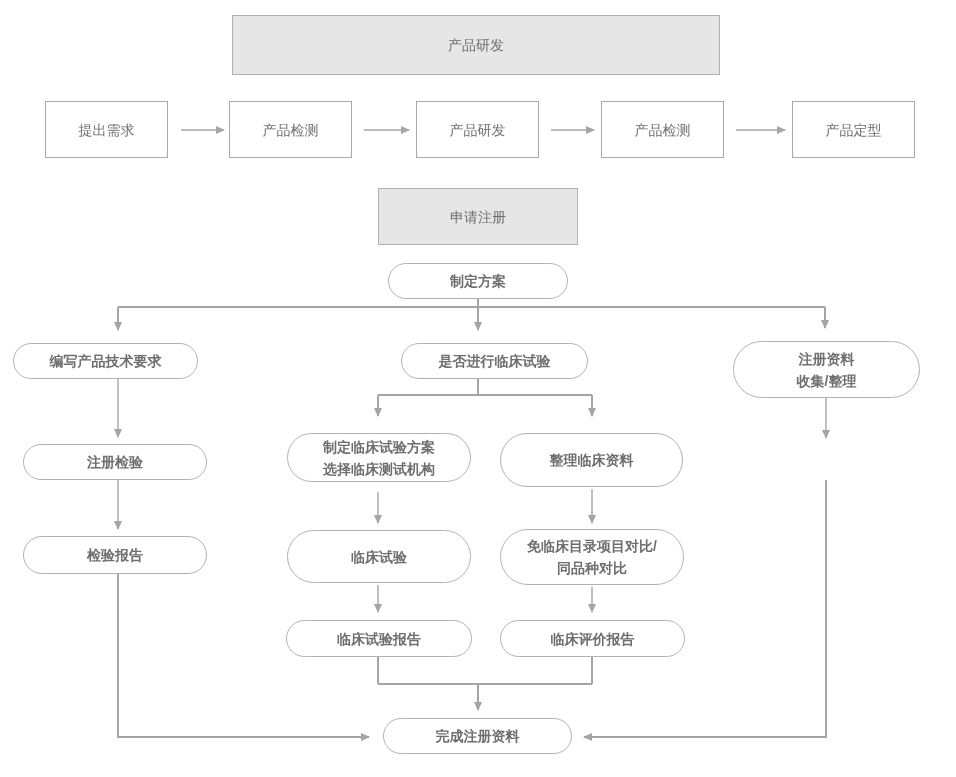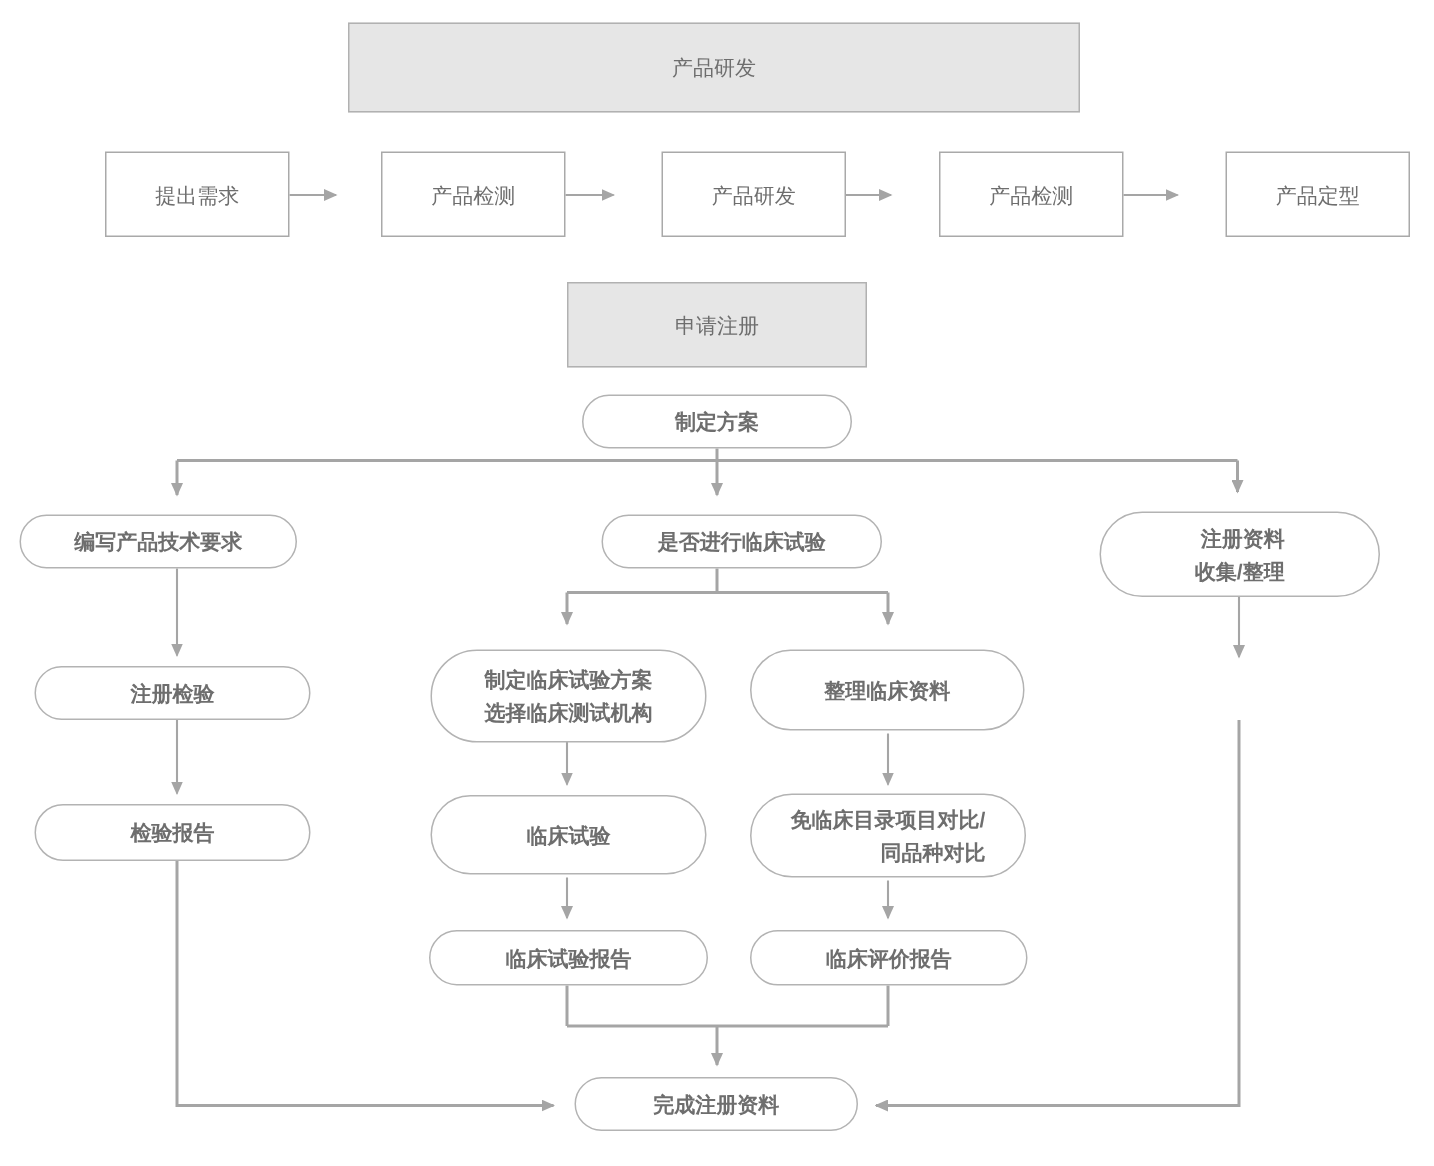--- a/index.html
+++ b/index.html
@@ -30,34 +30,33 @@
   }
   .ln { fill: none; stroke: var(--line); }
   .ln.thin { stroke-width: 1.4; }
   .ln.thick { stroke-width: 2; }
   .arrowhead { fill: var(--line); }
   .node {
     position: absolute;
     display: flex;
     align-items: center;
     justify-content: center;
-    text-align: right;
+    text-align: center;
     font-size: 14px;
     line-height: 22px;
     color: var(--text);
     white-space: pre-line;
   }
   .hdr {
     background: var(--header-bg);
     border: 1px solid var(--header-border);
   }
   .rect {
     background: #fff;
     border: 1px solid var(--box-border);
-    margin-left: 25px;
   }
   .pill {
     background: #fff;
     border: 1px solid var(--pill-border);
     border-radius: 999px;
     font-weight: bold;
   }
 </style>
 </head>
 <body>
@@ -114,21 +113,21 @@
   <div class="node pill" style="left:388px;top:263px;width:180px;height:36px">制定方案</div>
 
   <div class="node pill" style="left:13px;top:343px;width:185px;height:36px">编写产品技术要求</div>
   <div class="node pill" style="left:401px;top:343px;width:187px;height:36px">是否进行临床试验</div>
   <div class="node pill" style="left:733px;top:341px;width:187px;height:57px">注册资料
 收集/整理</div>
 
   <div class="node pill" style="left:23px;top:444px;width:184px;height:36px">注册检验</div>
   <div class="node pill" style="left:23px;top:536px;width:184px;height:38px">检验报告</div>
 
-  <div class="node pill" style="left:287px;top:433px;width:184px;height:62px">制定临床试验方案
+  <div class="node pill" style="left:287px;top:433px;width:184px;height:49px">制定临床试验方案
 选择临床测试机构</div>
   <div class="node pill" style="left:500px;top:433px;width:183px;height:54px">整理临床资料</div>
   <div class="node pill" style="left:287px;top:530px;width:184px;height:53px">临床试验</div>
   <div class="node pill" style="left:500px;top:529px;width:184px;height:56px">免临床目录项目对比/
 同品种对比</div>
   <div class="node pill" style="left:286px;top:620px;width:186px;height:37px">临床试验报告</div>
   <div class="node pill" style="left:500px;top:620px;width:185px;height:37px">临床评价报告</div>
 
 
   <div class="node pill" style="left:383px;top:718px;width:189px;height:36px">完成注册资料</div>

